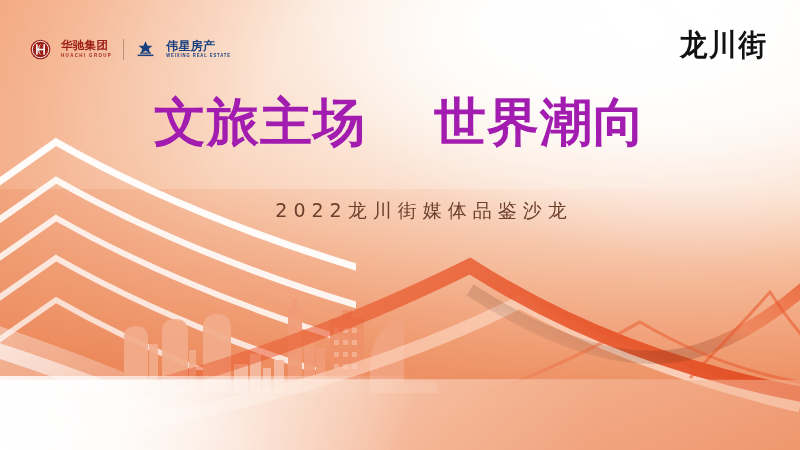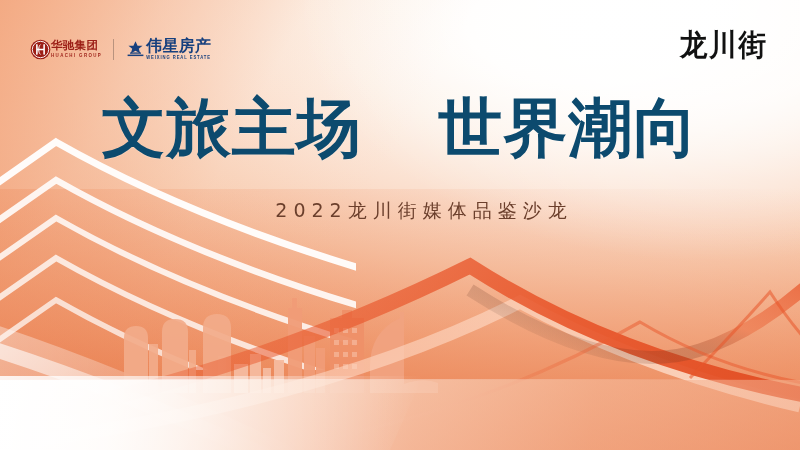--- a/index.html
+++ b/index.html
@@ -148,21 +148,21 @@
     position: absolute;
     left: 30px;
     top: 34px;
     display: flex;
     align-items: center;
     height: 30px;
   }
   .logo-group {
     display: flex;
     align-items: center;
-    gap: 0;
+    gap: 10px;
   }
   .emblem-huachi {
     width: 21px; height: 21px;
     flex: 0 0 auto;
   }
   .emblem-huachi svg { display:block; width:100%; height:100%; }
   .logo-words {
     display: flex;
     flex-direction: column;
     justify-content: center;
@@ -192,21 +192,21 @@
     background: #b9937e;
     margin: 0 11px;
     flex: 0 0 auto;
   }
   .emblem-weixing {
     width: 21px; height: 17px;
     flex: 0 0 auto;
   }
   .emblem-weixing svg { display:block; width:100%; height:100%; }
   .logo-cn-blue {
-    font-size: 16px;
+    font-size: 12px;
     font-weight: bold;
     color: #17407e;
     letter-spacing: 0.3px;
     white-space: nowrap;
     font-family: "DejaVu Sans", "Liberation Sans", sans-serif;
   }
   .logo-en-blue {
     font-size: 4.2px;
     font-weight: bold;
     color: #17407e;
@@ -234,23 +234,23 @@
   }
 
   
   .headline {
     position: absolute;
     left: 0; right: 0;
     top: 96px;
     text-align: center;
     font-family: "DejaVu Serif", "Liberation Serif", serif;
     font-weight: bold;
-    font-size: 64px;
+    font-size: 52px;
     line-height: 1;
-    color: #0c4a6e;
+    color: #a21caf;
     letter-spacing: 1px;
     white-space: nowrap;
     text-shadow: 0 1px 0 rgba(255,255,255,0.18);
   }
   .headline .gap { display: inline-block; width: 30px; }
 
   
   .subtitle {
     position: absolute;
     left: 0; right: 0;

